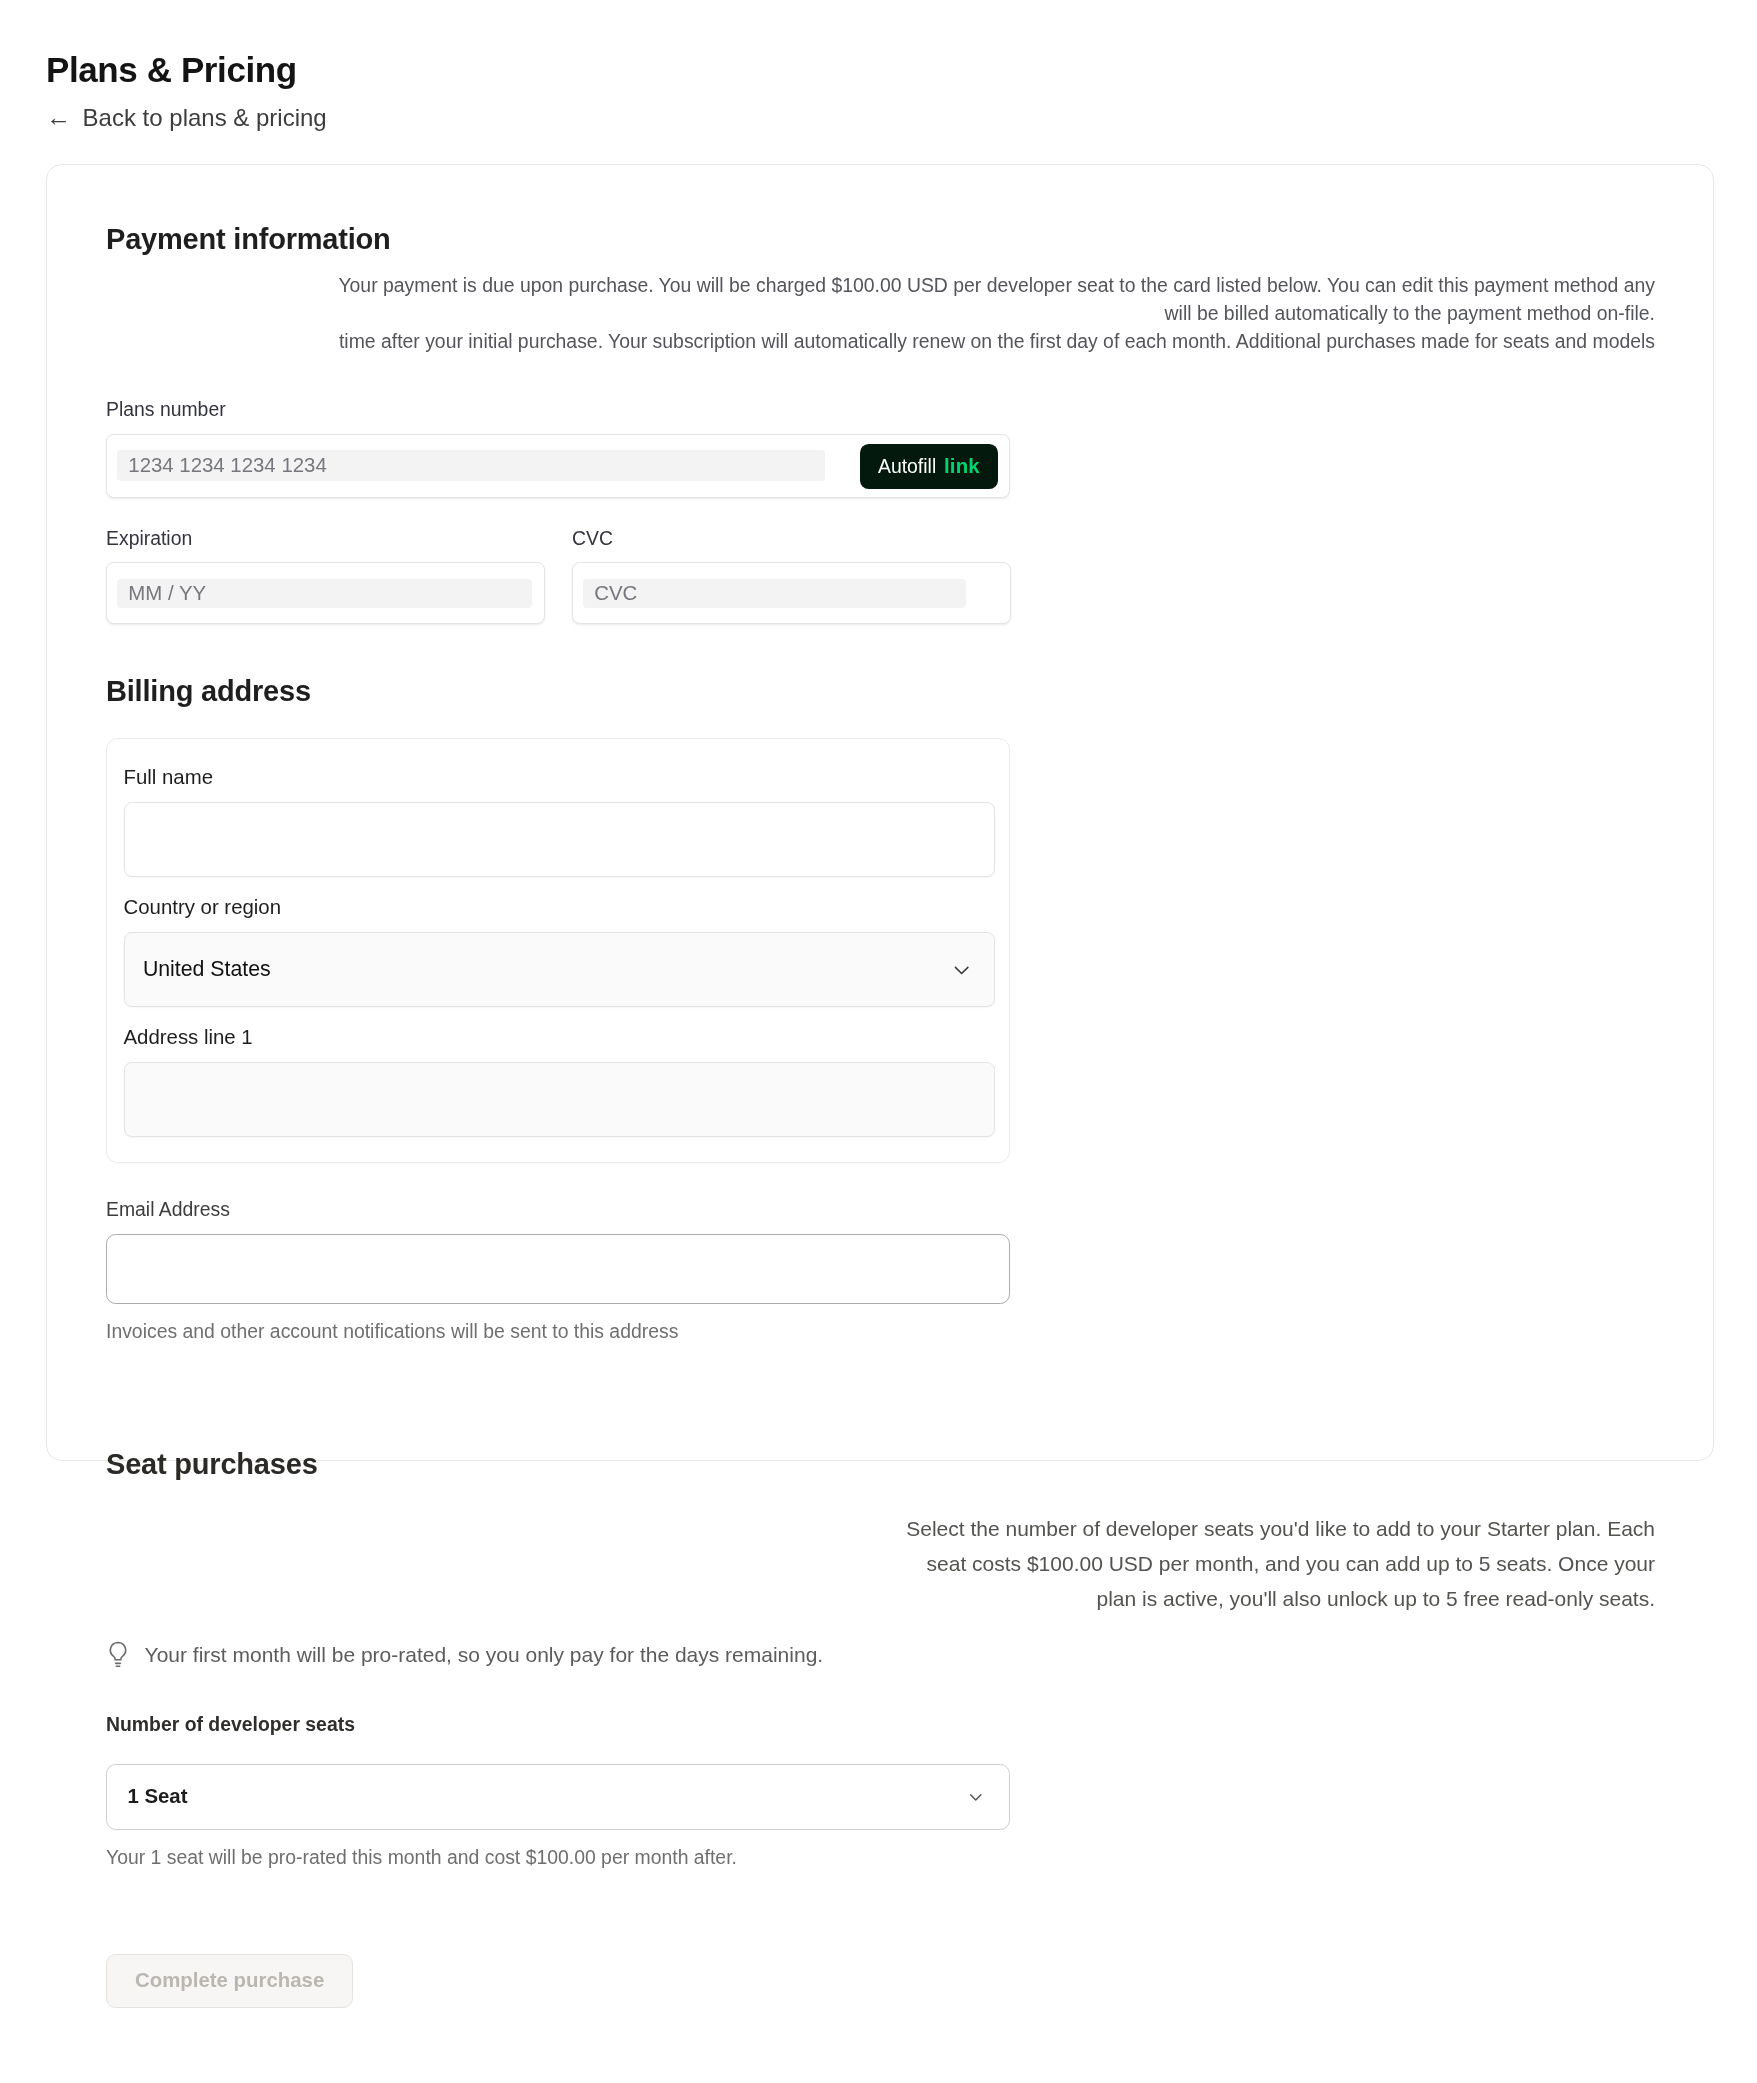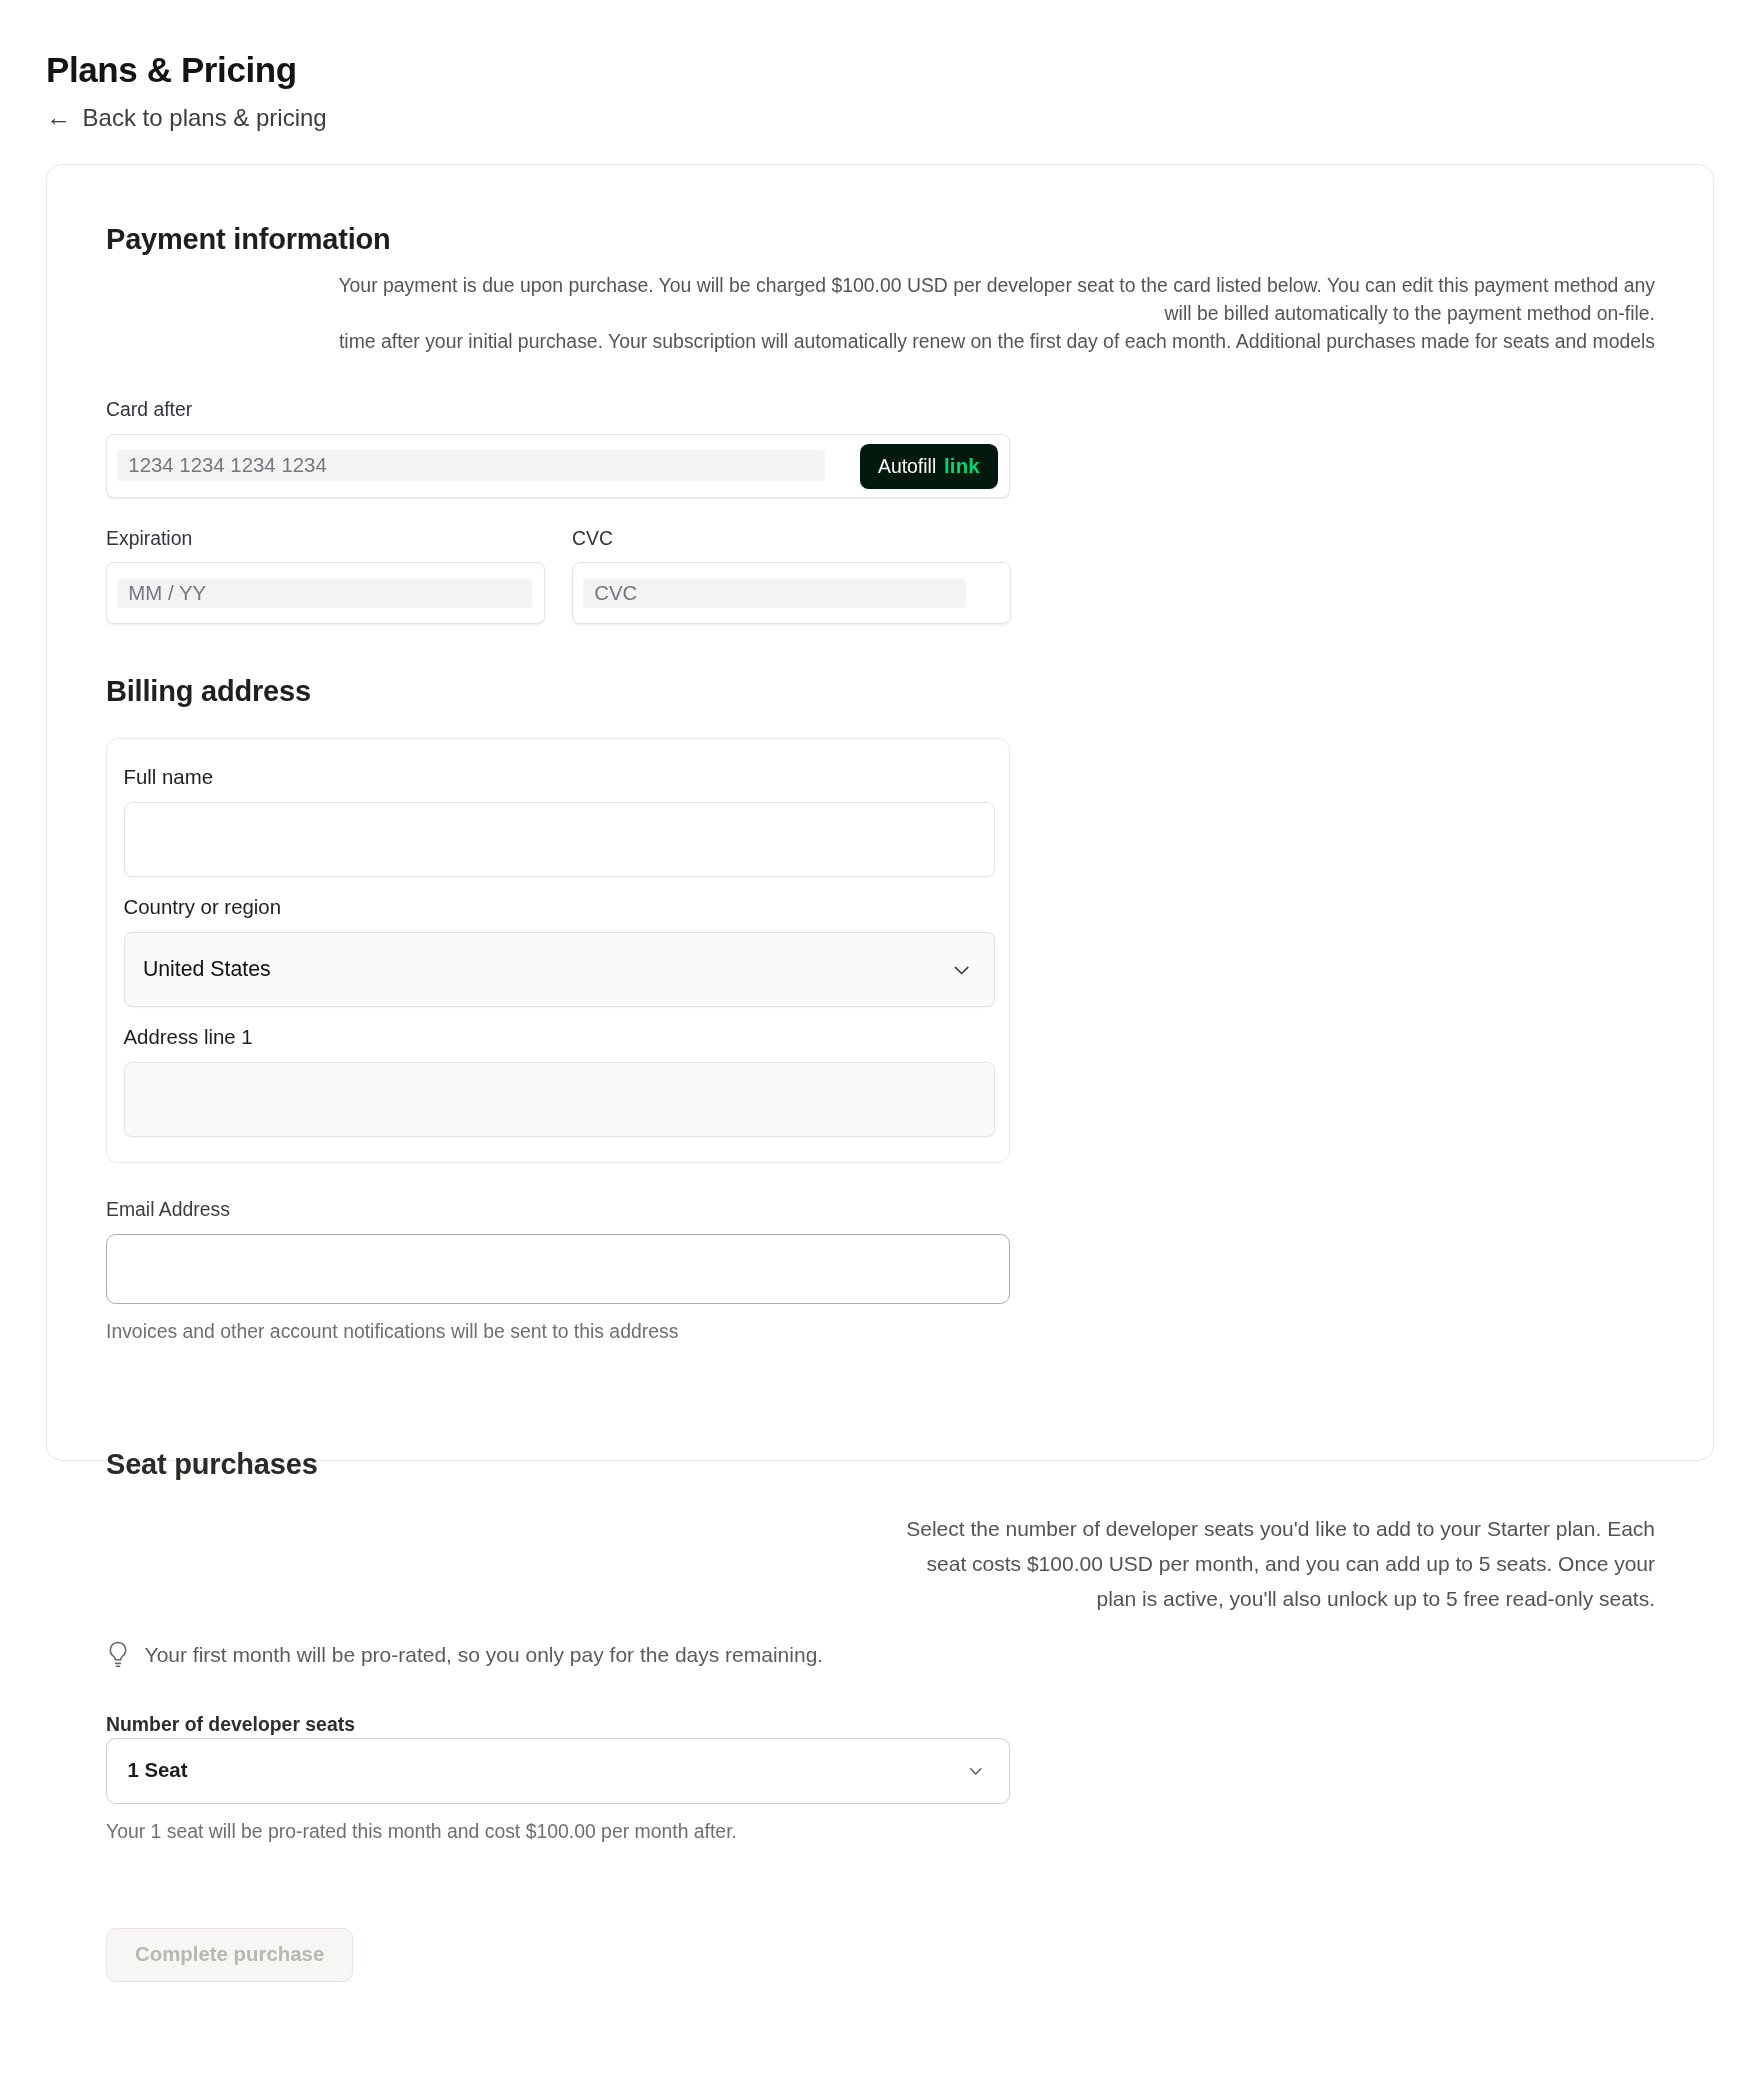--- a/index.html
+++ b/index.html
@@ -126,21 +126,21 @@
   }
 
   
   .seats-heading { margin-top: 103px; color: #2b2a26; }
   .seats-desc { margin-top: 29px; }
   .seats-desc .desc-line { font-size: 21px; color: #53534f; line-height: 35px; }
   .tip-row {
     margin-top: 23px; display: flex; align-items: center; gap: 14.6px;
     font-size: 21px; color: #5c5c5c; line-height: 29px;
   }
-  .seats-label { margin-top: 43px; font-weight: 700; color: #2f2e2b; margin-bottom: 2px; }
+  .seats-label { margin-top: 43px; font-weight: 700; color: #2f2e2b; margin-bottom: 28px; }
   .seats-select {
     position: relative; width: 904px; height: 66px;
     border: 1px solid #cfcecc; border-radius: 9.7px; background: #fff;
     display: flex; align-items: center; padding-left: 20.4px; cursor: pointer;
   }
   .seats-value { font-size: 20.4px; font-weight: 700; color: #1c1c1c; }
   .seats-select .chevron { right: 25px; }
 
   
   .complete-btn {
@@ -164,21 +164,21 @@
 <div class="card">
 
   
   <h2 class="section-heading">Payment information</h2>
   <div class="desc">
     <div class="desc-line">Your payment is due upon purchase. You will be charged $100.00 USD per developer seat to the card listed below. You can edit this payment method any</div>
     <div class="desc-line">will be billed automatically to the payment method on-file.</div>
     <div class="desc-line">time after your initial purchase. Your subscription will automatically renew on the first day of each month. Additional purchases made for seats and models</div>
   </div>
 
-  <div class="field-label">Card after</div>
+  <div class="field-label">Plans number</div>
   <div class="stripe-input">
     <div class="skeleton skel-card"></div>
     <input class="ghost-input" placeholder="1234 1234 1234 1234" style="">
     <button class="autofill-btn">
       <span class="autofill-label">Autofill</span>
       <span class="link-brand">link</span>
     </button>
   </div>
 
   <div class="row2">

